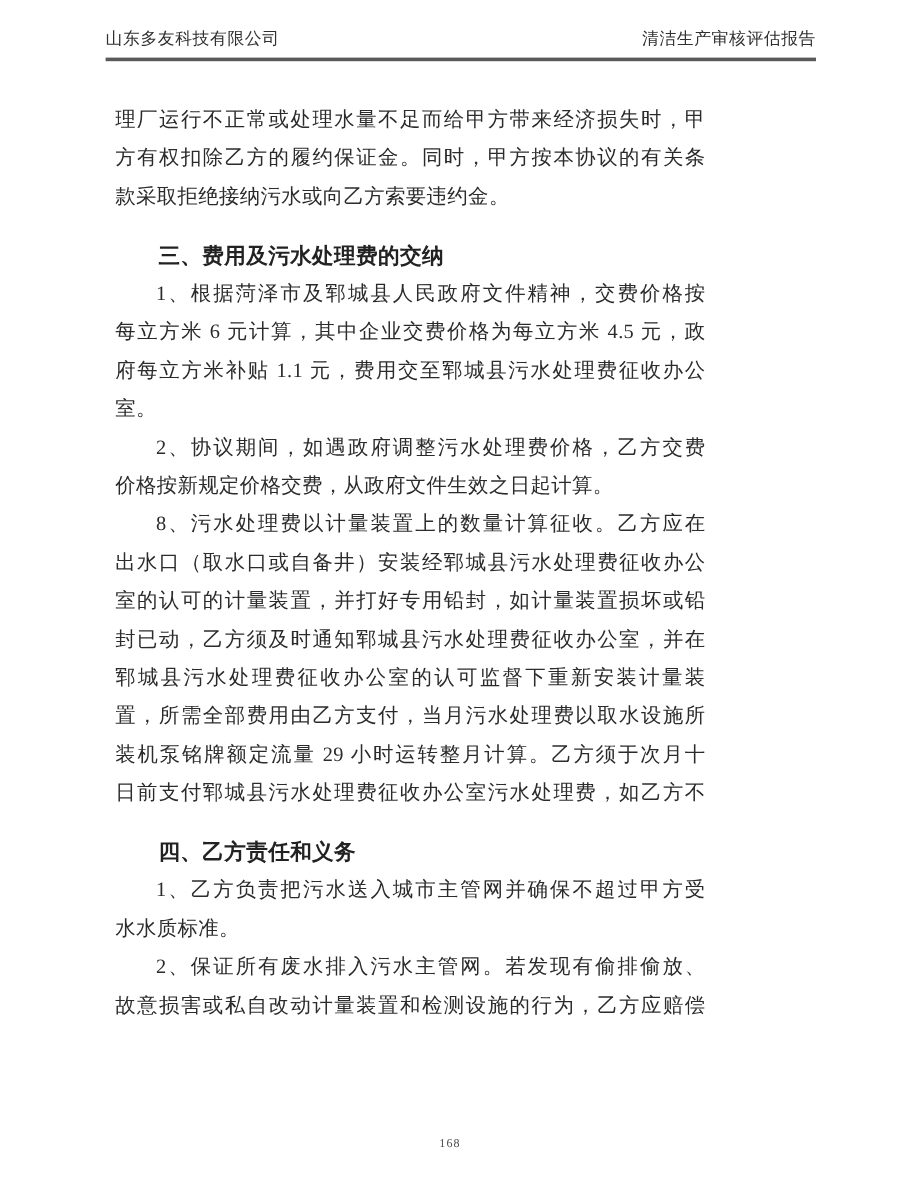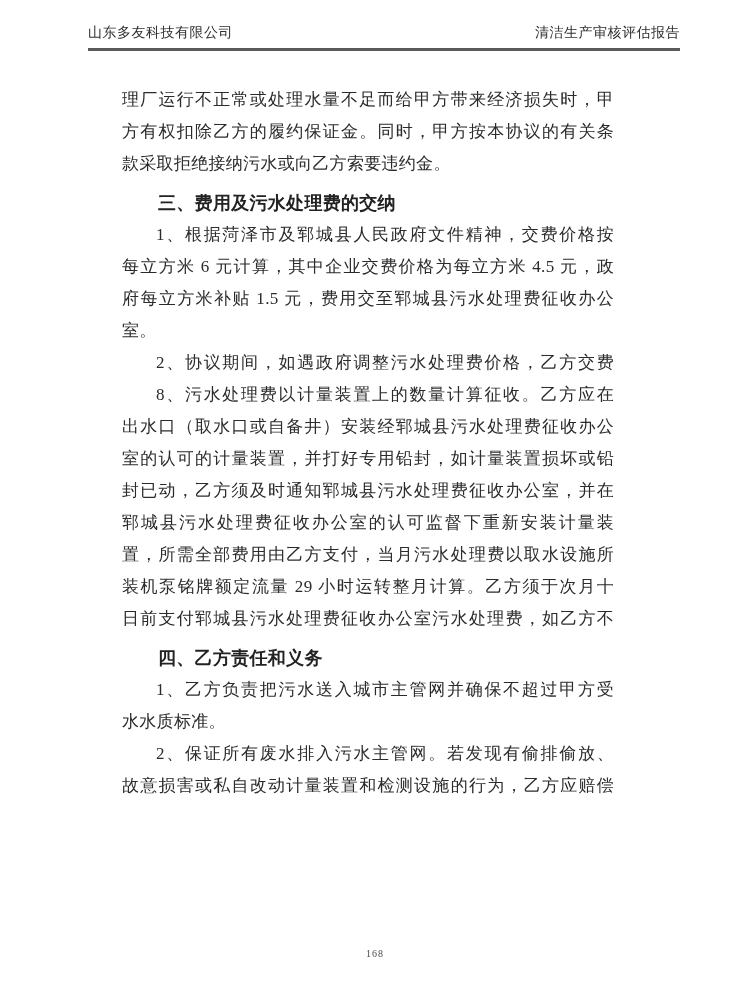--- a/index.html
+++ b/index.html
@@ -29,21 +29,21 @@
     font-size: 14px;
     color: #2f2f2f;
     padding-bottom: 6px;
     border-bottom: 3px solid #5a5a5a;
     letter-spacing: 0.5px;
   }
 
   
   .doc-body {
     position: absolute;
-    left: 122px;
+    left: 96px;
     top: 84px;
     width: 492px;
     font-size: 17px;
     color: #2b2b2b;
     letter-spacing: 0.3px;
   }
   .line {
     height: 32px;
     line-height: 32px;
     overflow: hidden;
@@ -52,21 +52,21 @@
     text-align: justify;
     text-align-last: justify;
   }
   .indent { text-indent: 2em; }
   .heading {
     font-family: "Liberation Sans", "DejaVu Sans", sans-serif;
     font-weight: bold;
     font-size: 18px;
     color: #222222;
     text-indent: 2em;
-    margin-top: 7px;
+    margin-top: 17px;
   }
 
   
   .page-footer {
     position: absolute;
     left: 0;
     top: 948px;
     width: 750px;
     text-align: center;
     font-family: "Liberation Serif", "DejaVu Serif", serif;
@@ -85,23 +85,24 @@
     <span>清洁生产审核评估报告</span>
   </div>
 
   <div class="doc-body">
     <div class="line j">理厂运行不正常或处理水量不足而给甲方带来经济损失时，甲</div>
     <div class="line j">方有权扣除乙方的履约保证金。同时，甲方按本协议的有关条</div>
     <div class="line">款采取拒绝接纳污水或向乙方索要违约金。</div>
     <div class="line heading">三、费用及污水处理费的交纳</div>
     <div class="line j indent">1、根据菏泽市及郓城县人民政府文件精神，交费价格按</div>
     <div class="line j">每立方米 6 元计算，其中企业交费价格为每立方米 4.5 元，政</div>
-    <div class="line j">府每立方米补贴 1.5 元，费用交至郓城县污水处理费征收办公</div>
+    <div class="line j">府每立方米补贴 1.1 元，费用交至郓城县污水处理费征收办公</div>
     <div class="line">室。</div>
     <div class="line j indent">2、协议期间，如遇政府调整污水处理费价格，乙方交费</div>
+    <div class="line">价格按新规定价格交费，从政府文件生效之日起计算。</div>
     <div class="line j indent">8、污水处理费以计量装置上的数量计算征收。乙方应在</div>
     <div class="line j">出水口（取水口或自备井）安装经郓城县污水处理费征收办公</div>
     <div class="line j">室的认可的计量装置，并打好专用铅封，如计量装置损坏或铅</div>
     <div class="line j">封已动，乙方须及时通知郓城县污水处理费征收办公室，并在</div>
     <div class="line j">郓城县污水处理费征收办公室的认可监督下重新安装计量装</div>
     <div class="line j">置，所需全部费用由乙方支付，当月污水处理费以取水设施所</div>
     <div class="line j">装机泵铭牌额定流量 29 小时运转整月计算。乙方须于次月十</div>
     <div class="line j">日前支付郓城县污水处理费征收办公室污水处理费，如乙方不</div>
     <div class="line heading">四、乙方责任和义务</div>
     <div class="line j indent">1、乙方负责把污水送入城市主管网并确保不超过甲方受</div>

